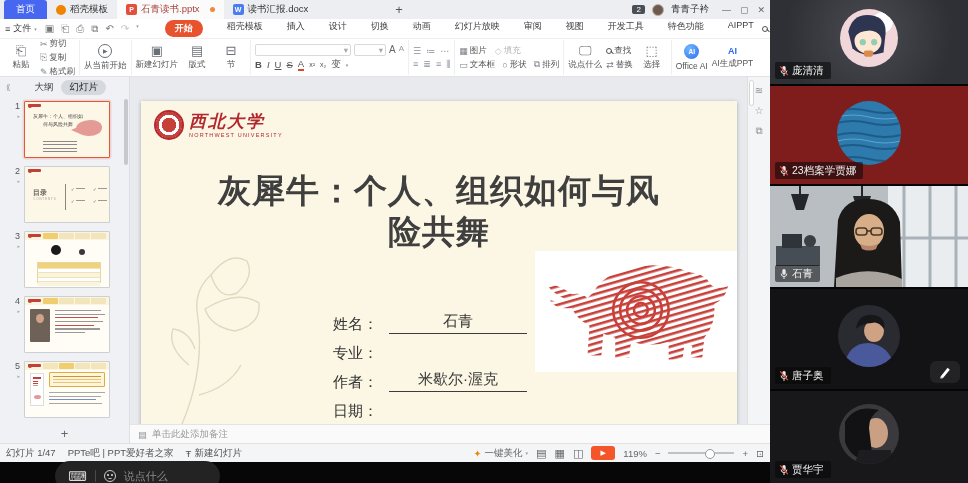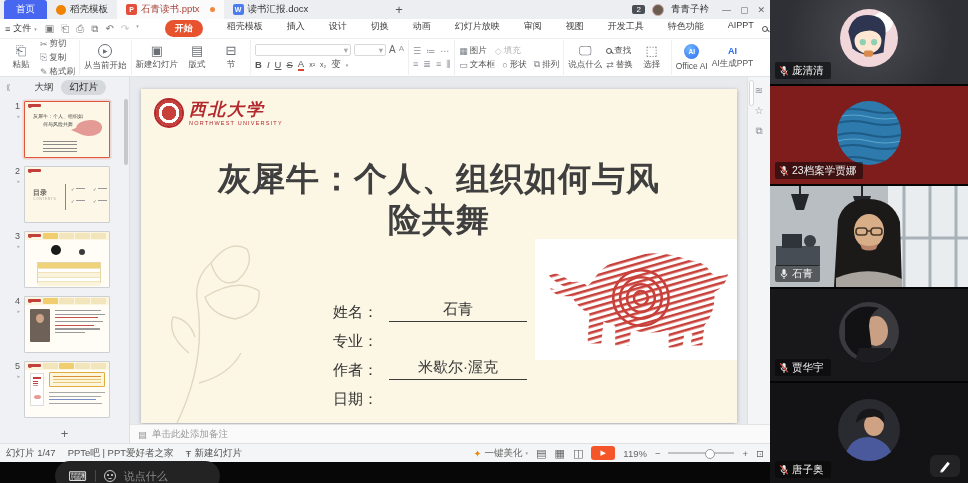--- a/index.html
+++ b/index.html
@@ -103,21 +103,21 @@
   .t5-ybox{position:absolute;left:24px;right:4px;top:10px;height:15px;background:#fdf6d8;border:0.7px solid #e0aa3e;border-radius:1px}
   .t5-ybox::after{content:"";position:absolute;left:3px;top:3px;right:3px;height:1px;background:#d98e3a;box-shadow:0 3px 0 #e8c47a,0 6px 0 #e8c47a}
   .t5-lines{position:absolute;left:24px;right:4px;top:30px;display:flex;flex-direction:column;gap:2.6px}
   .t5-lines div{height:1px;background:#a8a8a8}
   .t5-lines div.blue{background:#7a8fc9}
   .pscroll{position:absolute;right:1px;top:22px;width:4px;height:66px;background:#c5c8cc;border-radius:2px}
   .paddrow{position:absolute;left:0;right:0;bottom:2px;text-align:center;font-size:13px;color:#666}
 
   
   .editor{position:absolute;left:130px;top:77px;width:617px;height:347px;background:#e8eaed}
-  .slide{position:absolute;left:11px;top:12px;width:596px;height:334px;background:#fcf7e5;box-shadow:0 1px 4px rgba(0,0,0,.28);overflow:hidden}
+  .slide{position:absolute;left:11px;top:24px;width:596px;height:334px;background:#fcf7e5;box-shadow:0 1px 4px rgba(0,0,0,.28);overflow:hidden}
   .nwu{position:absolute;left:13px;top:9px;display:flex;align-items:center;gap:5px}
   .seal{width:30px;height:30px;border:2px solid #b3282d;border-radius:50%;background:radial-gradient(circle,#c8403a 0 38%,#fff 40% 55%,#c8403a 57% 70%,#fff 72%)}
   .nwu-cn{font-family:"Liberation Serif","DejaVu Serif",serif;font-weight:bold;font-style:italic;font-size:17px;color:#b3282d;letter-spacing:2px;line-height:17px}
   .nwu-en{font-size:5.5px;color:#b3282d;letter-spacing:1.2px;margin-top:2px}
   .s-title{position:absolute;left:50%;transform:translateX(-50%);top:70px;width:452px;text-align:center;font-size:33px;font-weight:600;color:#3f3f3f;line-height:1.24;letter-spacing:1px}
   .fields{position:absolute;left:192px;top:204px}
   .frow{display:flex;align-items:flex-end;height:29px}
   .flabel{font-size:15px;color:#333;width:56px}
   .fvalue{width:138px;text-align:center;font-size:15px;color:#333;border-bottom:1.3px solid #3c3c3c;padding-bottom:2px}
   .rhino-box{position:absolute;left:394px;top:150px;width:202px;height:121px;background:#fff;display:flex;align-items:center;justify-content:center}
@@ -713,20 +713,53 @@
     <div class="plabel">
       <svg width="10" height="12" viewBox="0 0 12 14">
         <rect x="4" y="1" width="4" height="7" rx="2" fill="#e8e8e8"></rect>
         <path d="M2.5 6.5a3.5 3.5 0 0 0 7 0" fill="none" stroke="#e8e8e8" stroke-width="1.2"></path>
         <line x1="6" y1="10" x2="6" y2="13" stroke="#e8e8e8" stroke-width="1.2"></line>
       </svg>
       <span>石青</span>
     </div>
   </div>
 
+  <div class="tile t5">
+    <div class="avwrap" style="top:16px">
+      <svg width="62" height="62" viewBox="0 0 62 62">
+        <defs>
+            <clipPath id="c5">
+              <circle cx="31" cy="31" r="31"></circle>
+            </clipPath>
+          </defs>
+        <g clip-path="url(#c5)">
+          <rect width="62" height="62" fill="#2a2a31"></rect>
+          <ellipse cx="36" cy="26" rx="10" ry="11" fill="#cfa284"></ellipse>
+          <path d="M18 24 Q20 8 36 10 Q48 12 46 24 Q40 16 34 18 Q24 18 18 24Z" fill="#17171a"></path>
+          <path d="M6 62 Q10 38 30 38 Q52 40 56 62 Z" fill="#49599c"></path>
+        </g>
+      </svg>
+    </div>
+    <div class="plabel">
+      <svg width="10" height="12" viewBox="0 0 12 14">
+        <rect x="4" y="1" width="4" height="7" rx="2" fill="#e8e8e8"></rect>
+        <path d="M2.5 6.5a3.5 3.5 0 0 0 7 0" fill="none" stroke="#e8e8e8" stroke-width="1.2"></path>
+        <line x1="6" y1="10" x2="6" y2="13" stroke="#e8e8e8" stroke-width="1.2"></line>
+        <line x1="1.5" y1="1.5" x2="10.5" y2="12" stroke="#e04c3c" stroke-width="1.6"></line>
+      </svg>
+      <span>唐子奥</span>
+    </div>
+    <div class="pen">
+      <svg width="14" height="14" viewBox="0 0 16 16">
+        <path d="M3 13 L11 3 L13.5 5.5 L5.5 15 Z" fill="#fff"></path>
+        <path d="M3 13 L2.6 15.4 L5.5 15 Z" fill="#fff"></path>
+      </svg>
+    </div>
+  </div>
+
   <div class="tile t4">
     <div class="avwrap" style="top:13px">
       <svg width="60" height="60" viewBox="0 0 60 60">
         <defs>
             <clipPath id="c4">
               <circle cx="30" cy="30" r="30"></circle>
             </clipPath>
           </defs>
         <g clip-path="url(#c4)">
           <rect width="60" height="60" fill="#39393e"></rect>
@@ -739,46 +772,13 @@
     <div class="plabel">
       <svg width="10" height="12" viewBox="0 0 12 14">
         <rect x="4" y="1" width="4" height="7" rx="2" fill="#e8e8e8"></rect>
         <path d="M2.5 6.5a3.5 3.5 0 0 0 7 0" fill="none" stroke="#e8e8e8" stroke-width="1.2"></path>
         <line x1="6" y1="10" x2="6" y2="13" stroke="#e8e8e8" stroke-width="1.2"></line>
         <line x1="1.5" y1="1.5" x2="10.5" y2="12" stroke="#e04c3c" stroke-width="1.6"></line>
       </svg>
       <span>贾华宇</span>
     </div>
   </div>
-
-  <div class="tile t5">
-    <div class="avwrap" style="top:16px">
-      <svg width="62" height="62" viewBox="0 0 62 62">
-        <defs>
-            <clipPath id="c5">
-              <circle cx="31" cy="31" r="31"></circle>
-            </clipPath>
-          </defs>
-        <g clip-path="url(#c5)">
-          <rect width="62" height="62" fill="#2a2a31"></rect>
-          <ellipse cx="36" cy="26" rx="10" ry="11" fill="#cfa284"></ellipse>
-          <path d="M18 24 Q20 8 36 10 Q48 12 46 24 Q40 16 34 18 Q24 18 18 24Z" fill="#17171a"></path>
-          <path d="M6 62 Q10 38 30 38 Q52 40 56 62 Z" fill="#49599c"></path>
-        </g>
-      </svg>
-    </div>
-    <div class="plabel">
-      <svg width="10" height="12" viewBox="0 0 12 14">
-        <rect x="4" y="1" width="4" height="7" rx="2" fill="#e8e8e8"></rect>
-        <path d="M2.5 6.5a3.5 3.5 0 0 0 7 0" fill="none" stroke="#e8e8e8" stroke-width="1.2"></path>
-        <line x1="6" y1="10" x2="6" y2="13" stroke="#e8e8e8" stroke-width="1.2"></line>
-        <line x1="1.5" y1="1.5" x2="10.5" y2="12" stroke="#e04c3c" stroke-width="1.6"></line>
-      </svg>
-      <span>唐子奥</span>
-    </div>
-    <div class="pen">
-      <svg width="14" height="14" viewBox="0 0 16 16">
-        <path d="M3 13 L11 3 L13.5 5.5 L5.5 15 Z" fill="#fff"></path>
-        <path d="M3 13 L2.6 15.4 L5.5 15 Z" fill="#fff"></path>
-      </svg>
-    </div>
-  </div>
 </div>
 
 </body></html>

